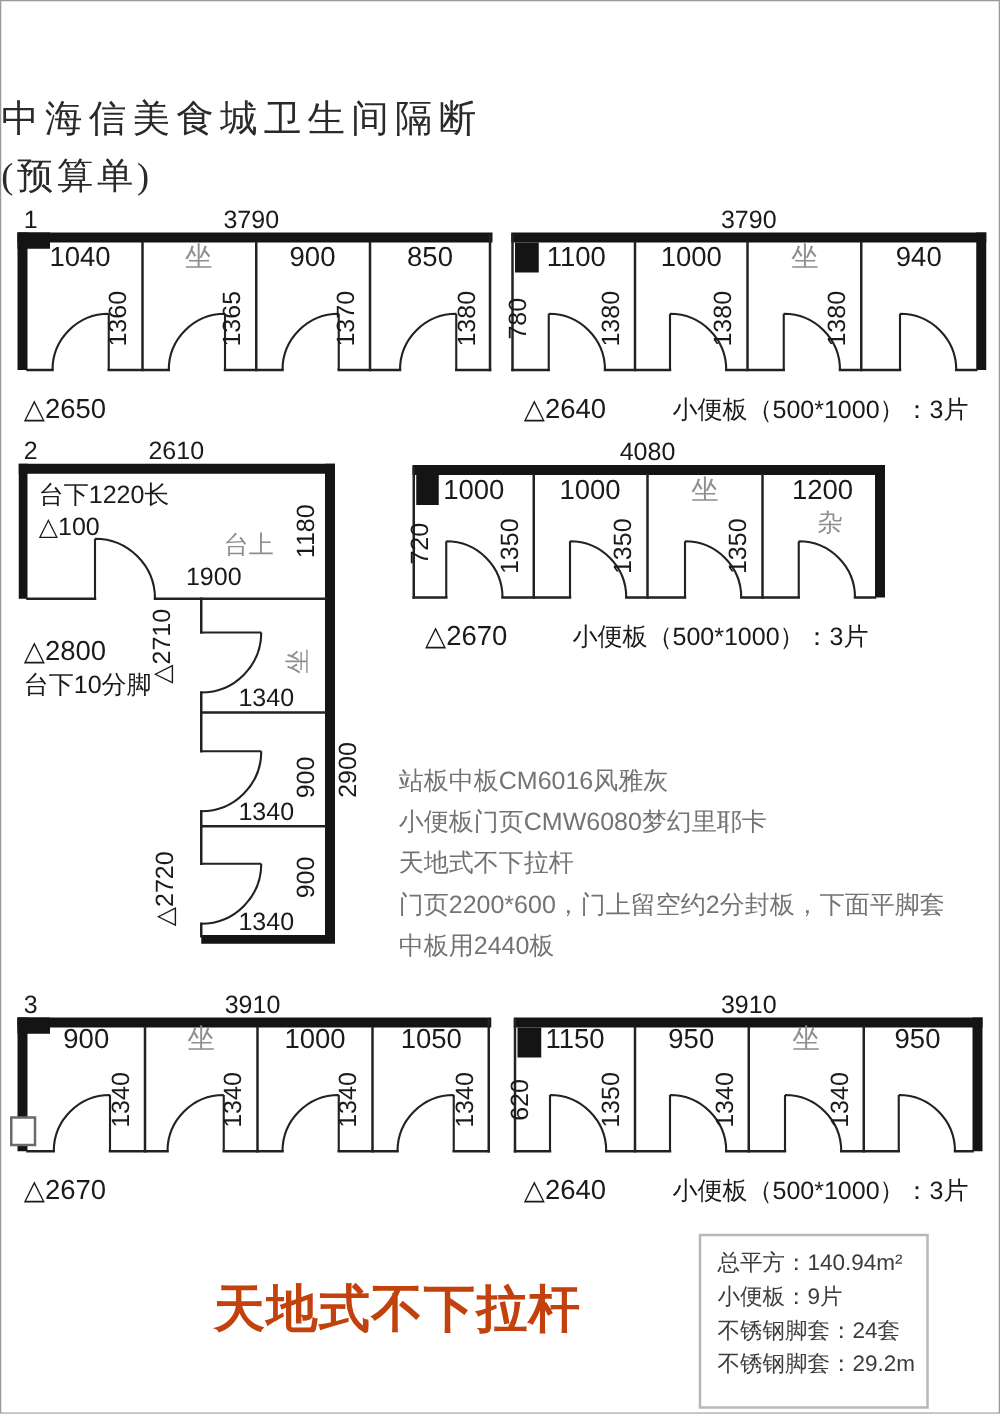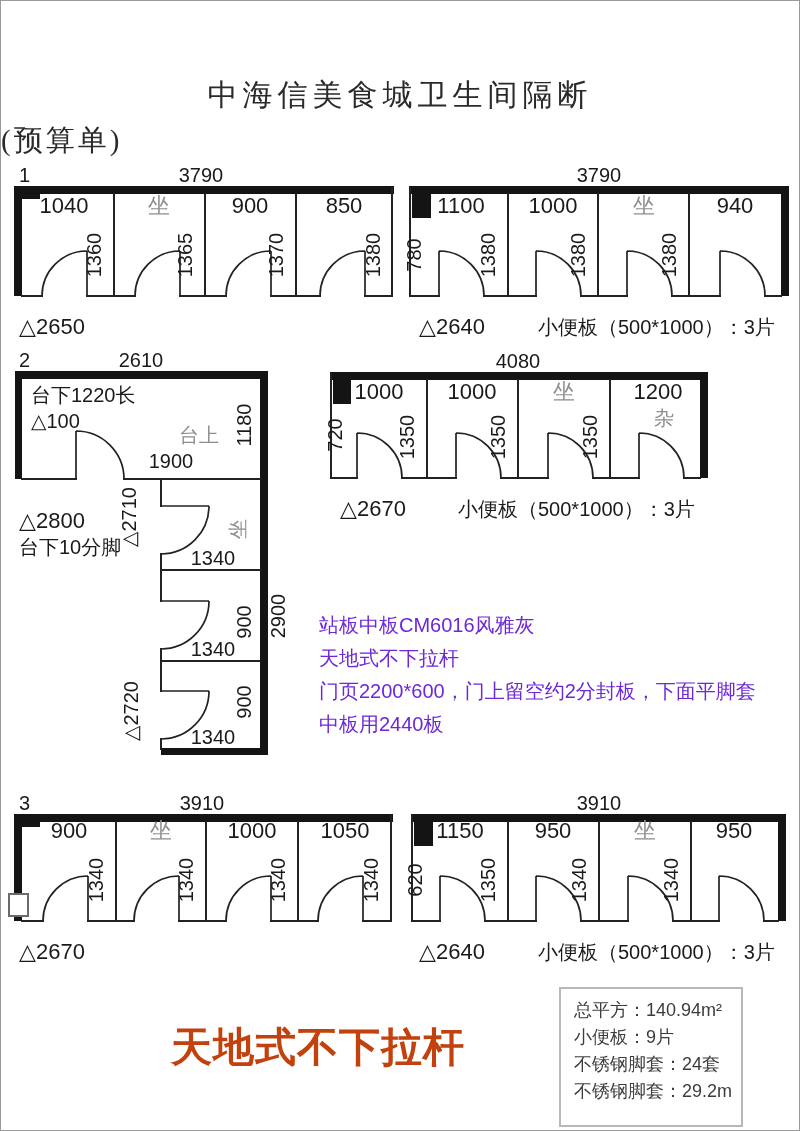--- a/index.html
+++ b/index.html
@@ -3,41 +3,41 @@
 <meta charset="utf-8">
 <style>
   html,body{margin:0;padding:0;background:#e8e8e8;}
   .page{
     position:relative;width:800px;height:1131px;margin:0 auto;
     background:#ffffff;border:1px solid #9a9a9a;box-sizing:border-box;
     font-family:"Liberation Sans","DejaVu Sans",sans-serif;color:#1a1a1a;overflow:hidden;
   }
   .abs{position:absolute;}
   .title{
-    left:0;right:0;top:74px;text-align:center;
+    left:0;right:0;top:74px;
     font-family:"Liberation Serif","DejaVu Serif",serif;
     font-size:30px;letter-spacing:5px;color:#2a2a2a;
   }
   .subtitle{
     left:0;right:0;top:120px;
     font-family:"Liberation Serif","DejaVu Serif",serif;
     font-size:29px;letter-spacing:3px;color:#2a2a2a;
   }
   svg text{fill:#1a1a1a;font-family:"Liberation Sans","DejaVu Sans",sans-serif;}
   text.idx{font-size:20px;}
   text.dim{font-size:22px;}
   text.dimm{font-size:20px;}
   text.vdim{font-size:20px;}
   text.note{font-size:22px;}
   text.cn{font-size:20px;}
   text.grey{fill:#8f8f8f;}
   .bar{fill:#141414;}
   .ln{stroke:#222;stroke-width:2;fill:none;stroke-linecap:square;}
   .arc{stroke:#222;stroke-width:1.7;fill:none;}
-  .notes{left:318px;top:608px;width:475px;font-size:20px;line-height:33px;color:#6d28d9;}
+  .notes{left:318px;top:608px;width:475px;font-size:20px;line-height:33px;color:#737373;}
   .footer-big{left:170px;top:1019px;font-size:41px;font-weight:bold;color:#c2410c;letter-spacing:1px;}
   .summary{
     left:558px;top:986px;width:184px;height:140px;box-sizing:border-box;
     border:2px solid #b8b8b8;padding:8px 4px 0 13px;
     font-size:18px;line-height:27px;color:#3c3c3c;
   }
 </style>
 </head>
 <body>
 
@@ -167,20 +167,21 @@
     <text class="cn grey" x="338" y="81" text-anchor="middle">杂</text>
     <text class="vdim" x="88" y="93" text-anchor="middle" transform="rotate(-90 88 93)">1350</text>
     <text class="vdim" x="179" y="93" text-anchor="middle" transform="rotate(-90 179 93)">1350</text>
     <text class="vdim" x="271" y="93" text-anchor="middle" transform="rotate(-90 271 93)">1350</text>
     <text class="note" x="14" y="172">△2670</text>
     <text class="cn" x="132" y="172">小便板（500*1000）：3片</text>
   </svg>
 
   <div class="abs notes">
     <div>站板中板CM6016风雅灰</div>
+    <div>小便板门页CMW6080梦幻里耶卡</div>
     <div>天地式不下拉杆</div>
     <div>门页2200*600，门上留空约2分封板，下面平脚套</div>
     <div>中板用2440板</div>
   </div>
 
   <svg class="abs" style="left:5px;top:791px;" width="396" height="176" viewBox="0 0 396 176">
     <text class="idx" x="13" y="18">3</text>
     <text class="idx" x="196" y="18" text-anchor="middle">3910</text>
     <g>
       <rect class="bar" x="8" y="22" width="379" height="8"></rect>

